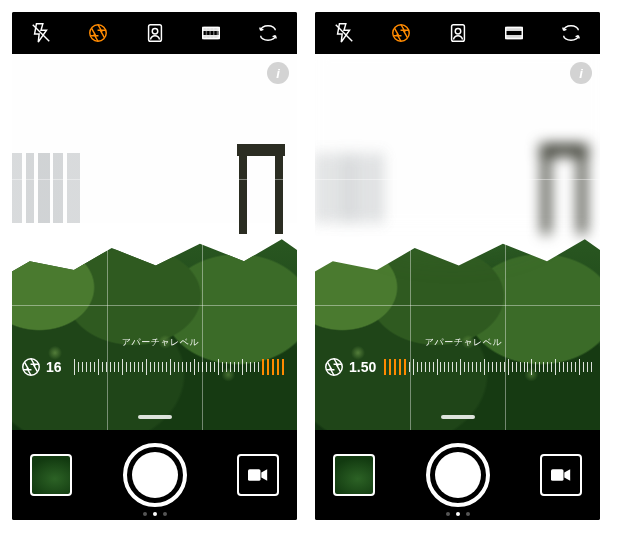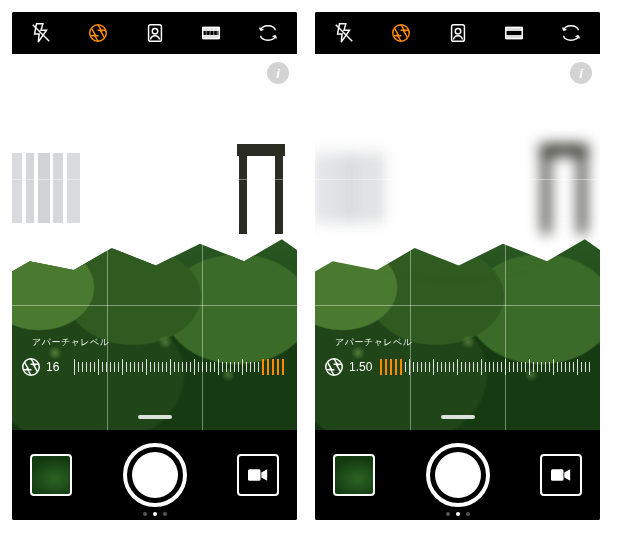--- a/index.html
+++ b/index.html
@@ -61,22 +61,22 @@
 
   
   .info-dot { position:absolute; top:8px; right:8px; width:22px; height:22px; border-radius:50%;
     background: rgba(200,200,200,.8); color:#fff; display:flex; align-items:center; justify-content:center;
     font-weight:700; font-size:13px; font-style: italic; }
 
   
   .aperture-strip { position:absolute; left:8px; right:8px; bottom:46px; height:34px; color:#fff; display:flex; align-items:center; }
   .ap-icon { width:22px; height:22px; margin-right:4px; }
   .ap-icon svg{ width:22px; height:22px; color:#fff; }
-  .ap-val { font-size:12px; font-weight:400; min-width:20px; }
-  .ap-label { position:absolute; left:12px; right:0; top:-14px; font-size:9px; letter-spacing:.5px; color:#fff; opacity:.95;}
+  .ap-val { font-size:14px; font-weight:700; min-width:20px; }
+  .ap-label { position:absolute; left:12px; right:0; top:-14px; text-align:center; font-size:9px; letter-spacing:.5px; color:#fff; opacity:.95;}
   .ruler { flex:1; margin-left:8px; height:18px; display:flex; align-items:center; gap:3px; overflow:hidden; }
   .tick { width:1px; height:10px; background: rgba(255,255,255,.85);}
   .tick.major{ height:16px;}
   .tick.hot{ background:#ff8a00; height:16px; width:2px;}
   .pull-tab{ position:absolute; left:50%; bottom:6px; transform:translateX(-50%); width:40px; height:14px;
     display:flex; align-items:center; justify-content:center;}
   .pull-tab .bar{ width:34px; height:4px; border-radius:3px; background:rgba(255,255,255,.85);}
 
   
   .bottombar{ height:90px; background:#000; display:flex; align-items:center; justify-content:space-between; padding:0 18px;}

